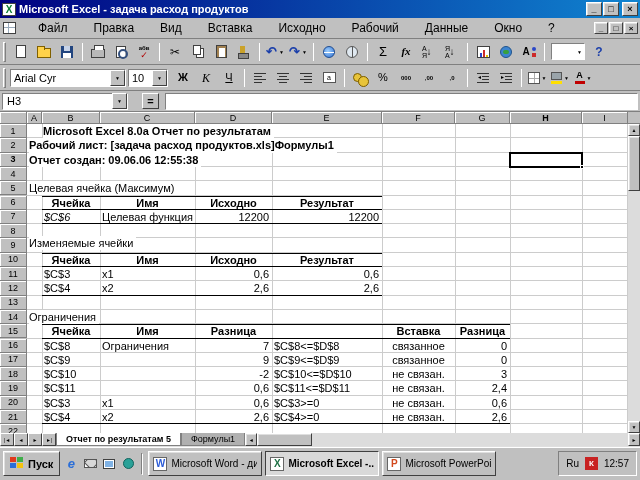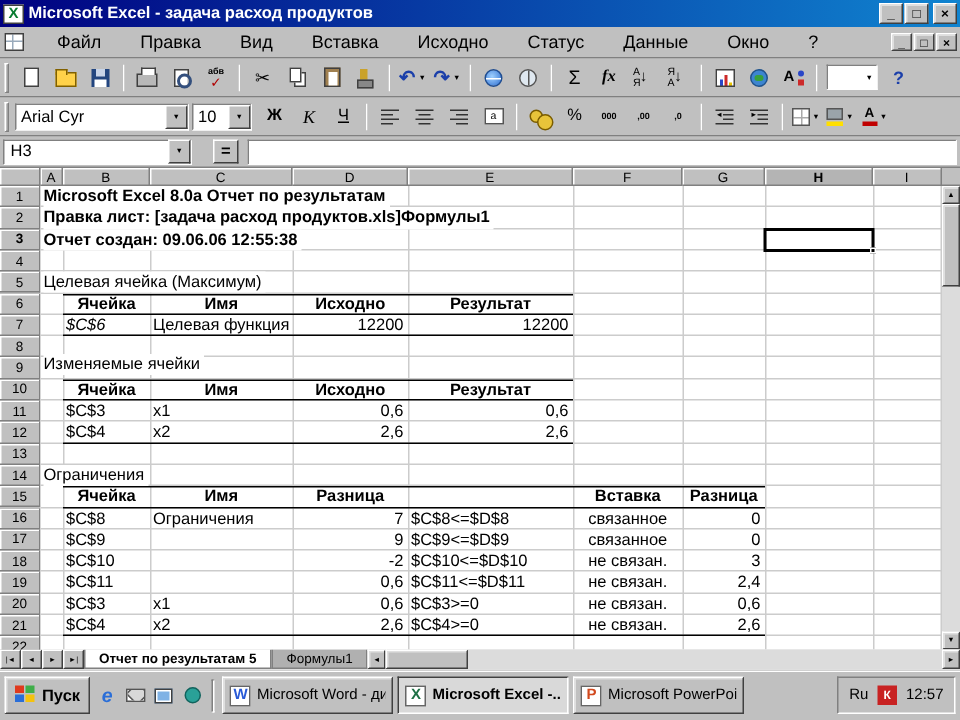--- a/index.html
+++ b/index.html
@@ -217,21 +217,21 @@
     </span>
   </div>
 
   <div id="menubar">
     <span class="doc-icon"></span>
     <span class="menu-item">Файл</span>
     <span class="menu-item">Правка</span>
     <span class="menu-item">Вид</span>
     <span class="menu-item">Вставка</span>
     <span class="menu-item">Исходно</span>
-    <span class="menu-item">Статус</span>
+    <span class="menu-item">Рабочий</span>
     <span class="menu-item">Данные</span>
     <span class="menu-item">Окно</span>
     <span class="menu-item">?</span>
     <span class="doc-btns">
       <span class="wbtn">_</span>
       <span class="wbtn">□</span>
       <span class="wbtn">×</span>
     </span>
   </div>
 
@@ -466,22 +466,22 @@
         <div class="hline" style="top: 171px;"></div>
         <div class="hline" style="top: 185px;"></div>
         <div class="hline" style="top: 199px;"></div>
         <div class="hline" style="top: 214px;"></div>
         <div class="hline" style="top: 228px;"></div>
         <div class="hline" style="top: 242px;"></div>
         <div class="hline" style="top: 256px;"></div>
         <div class="hline" style="top: 271px;"></div>
         <div class="hline" style="top: 285px;"></div>
         <div class="hline" style="top: 299px;"></div>
-        <div class="cell b spill" style="top: 0px; left: 2px;">Microsoft Excel 8.0a Отчет по результатам</div>
-        <div class="cell b spill" style="top: 14.3px; left: 2px;">Правка лист: [задача расход продуктов.xls]Формулы1</div>
+        <div class="cell b spill" style="top: 0px; left: 16px;">Microsoft Excel 8.0a Отчет по результатам</div>
+        <div class="cell b spill" style="top: 14.3px; left: 2px;">Рабочий лист: [задача расход продуктов.xls]Формулы1</div>
         <div class="cell b spill" style="top: 28.6px; left: 2px;">Отчет создан: 09.06.06 12:55:38</div>
         <div class="cell spill" style="top: 57.2px; left: 2px;">Целевая ячейка (Максимум)</div>
         <div class="cell b a-center" style="top: 71.5px; left: 15px; width: 58px;">Ячейка</div>
         <div class="cell b a-center" style="top: 71.5px; left: 73px; width: 95px;">Имя</div>
         <div class="cell b a-center" style="top: 71.5px; left: 168px; width: 77px;">Исходно</div>
         <div class="cell b a-center" style="top: 71.5px; left: 245px; width: 110px;">Результат</div>
         <div class="cell" style="top: 85.8px; left: 17px; font-style: italic;">$C$6</div>
         <div class="cell" style="top: 85.8px; left: 75px;">Целевая функция</div>
         <div class="cell a-right" style="top: 85.8px; left: 168px; width: 77px;">12200</div>
         <div class="cell a-right" style="top: 85.8px; left: 245px; width: 110px;">12200</div>

